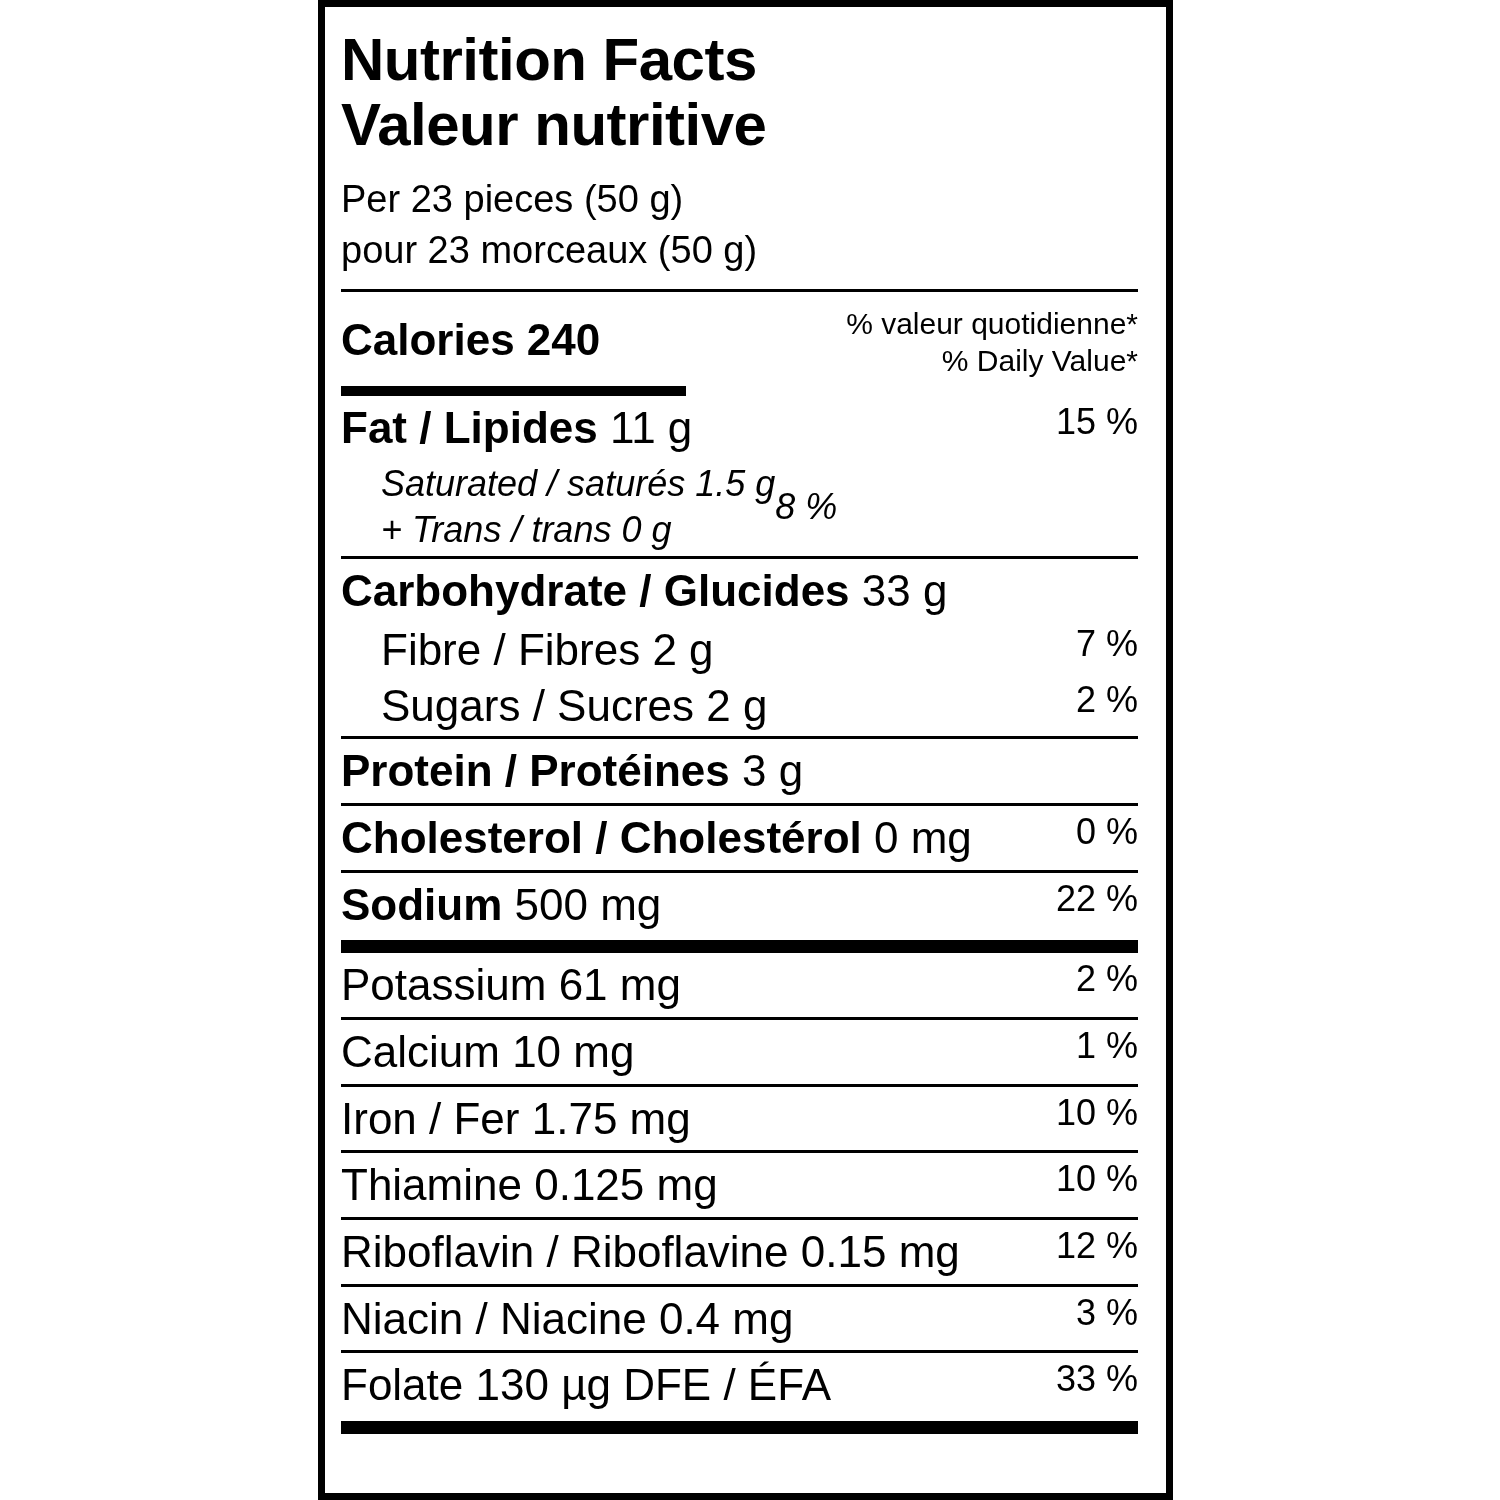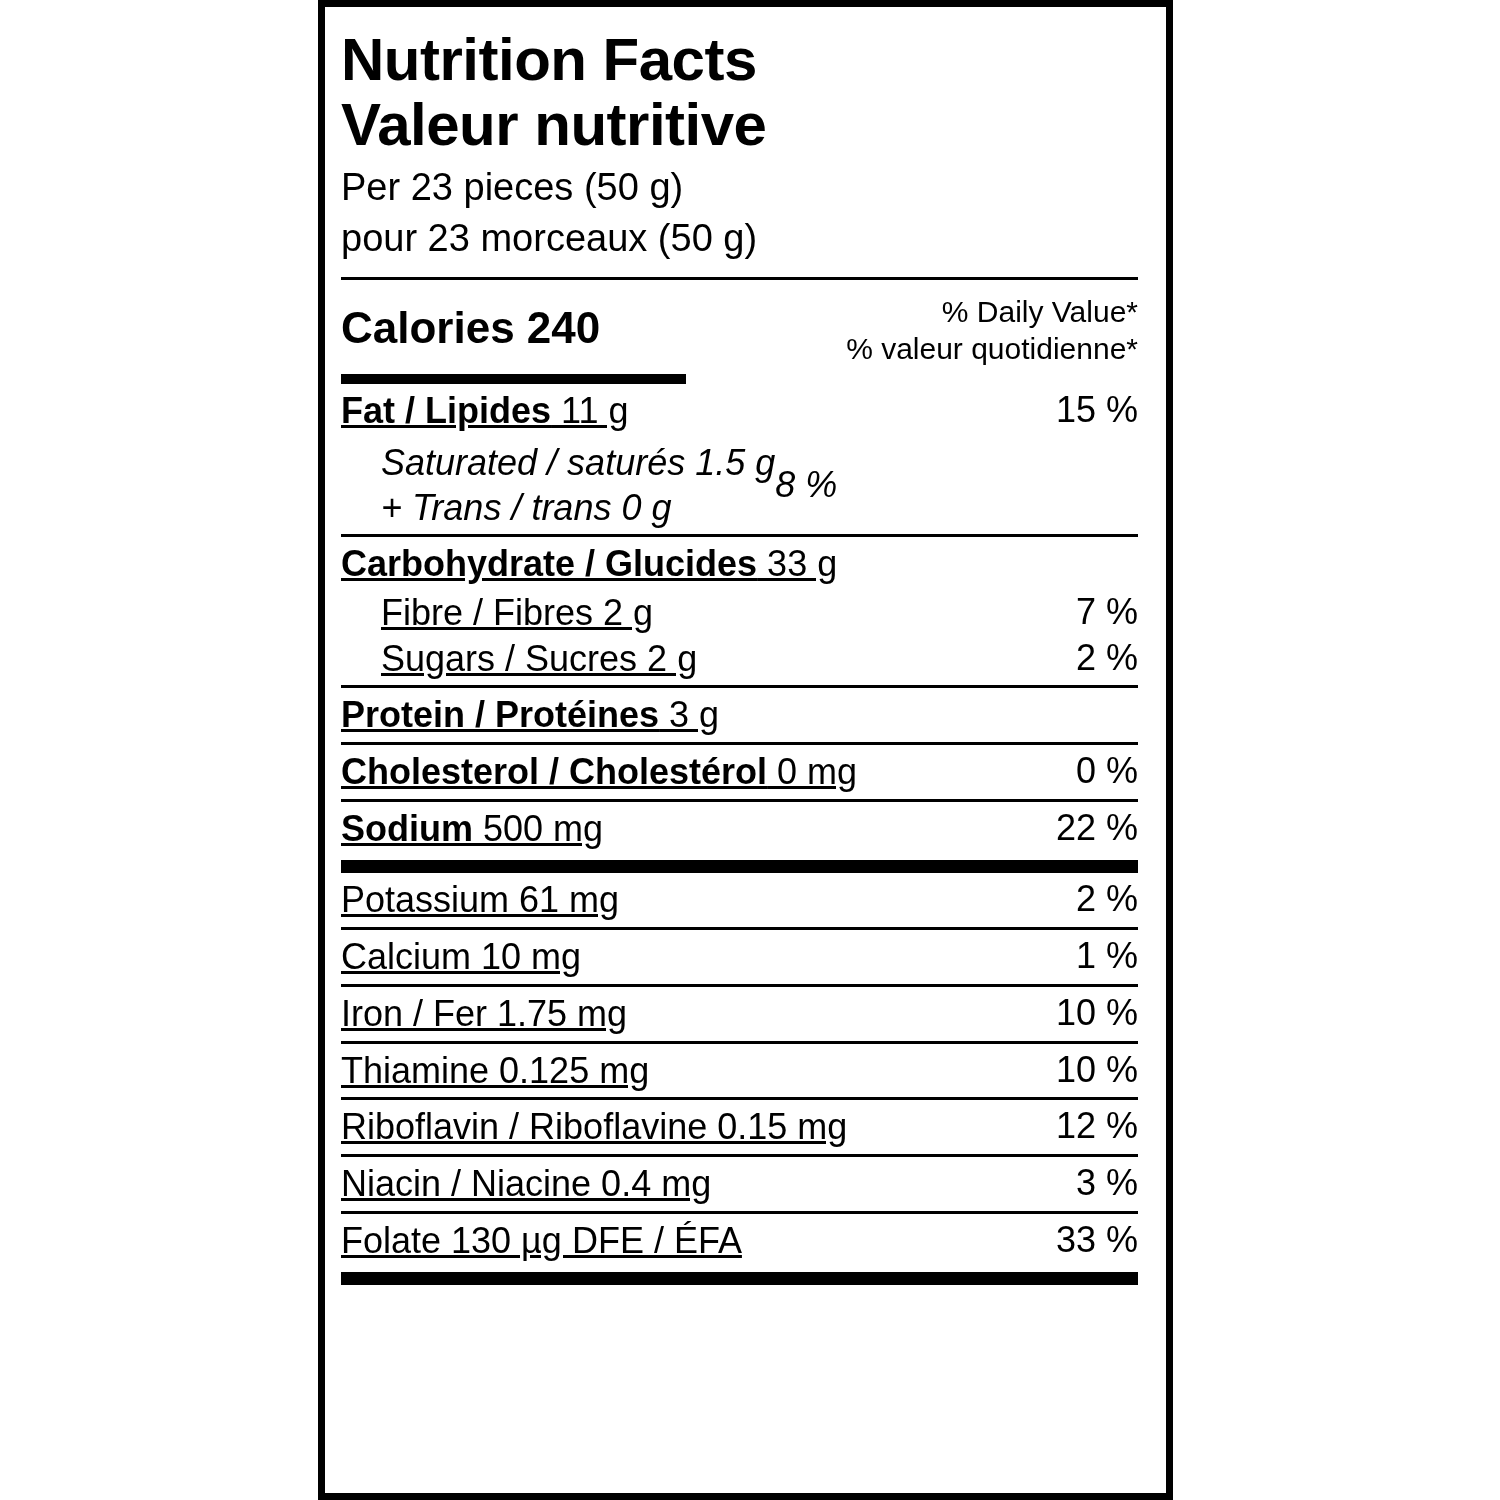--- a/index.html
+++ b/index.html
@@ -36,21 +36,21 @@
     font-size: 60px;
     font-weight: bold;
     line-height: 1.05;
     letter-spacing: -0.5px;
     white-space: nowrap;
     margin-top: 2px;
   }
   .serving {
     font-size: 38px;
     line-height: 1.25;
-    margin-top: 8px;
+    margin-top: 20px;
     white-space: nowrap;
   }
   .rule-thin {
     border-top: 3px solid #000000;
     margin: 0;
   }
   .rule-thick {
     border-top: 13px solid #000000;
     margin: 0;
   }
@@ -77,23 +77,22 @@
     white-space: nowrap;
     padding-top: 5px;
   }
   .row {
     display: flex;
     justify-content: space-between;
     align-items: flex-start;
     padding: 5px 0 5px 0;
   }
   .row .label {
-    font-size: 36px;
+    font-size: 44px;
     line-height: 1.22;
-    text-decoration: underline;
   }
   .row .dv {
     font-size: 36px;
     white-space: nowrap;
     text-align: right;
     padding-left: 10px;
   }
   .b { font-weight: bold; }
   .indent { padding-left: 40px; }
   .fat-sub {
@@ -122,22 +121,22 @@
   <div class="title-fr">Valeur nutritive</div>
 
   <div class="serving">Per 23 pieces (50 g)</div>
   <div class="serving" style="margin-top:4px">pour 23 morceaux (50 g)</div>
 
   <div class="rule-thin" style="margin-top:14px"></div>
 
   <div class="cal-block">
     <div class="cal-left">Calories 240</div>
     <div class="cal-right">
+      <div>% valeur quotidienne*</div>
       <div>% Daily Value*</div>
-      <div>% valeur quotidienne*</div>
     </div>
   </div>
   <div class="rule-cal" style="margin-top:6px"></div>
 
   <div class="row">
     <div class="label"><span class="b">Fat / Lipides</span><span> 11 g</span></div>
     <div class="dv">15 %</div>
   </div>
 
   <div class="fat-sub">

